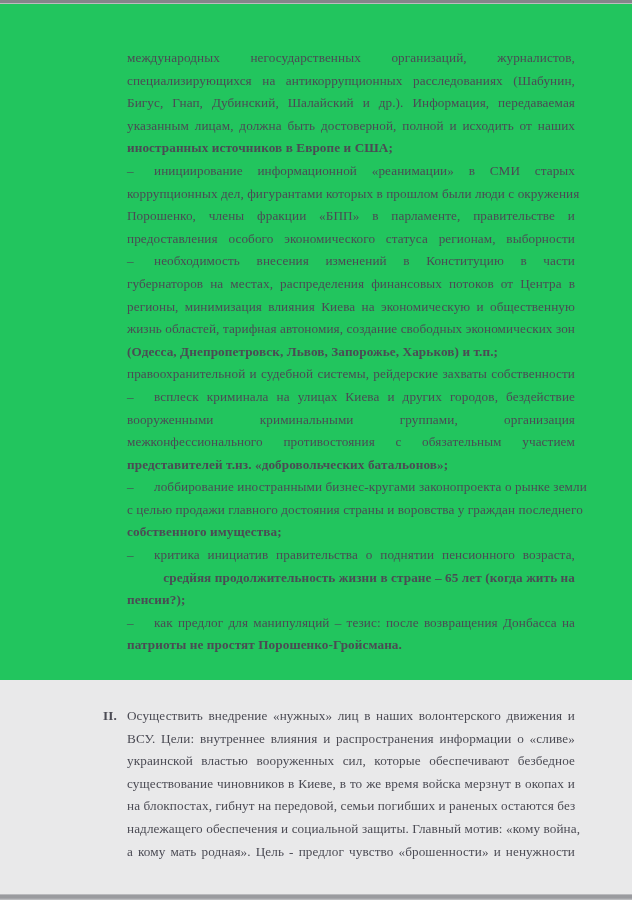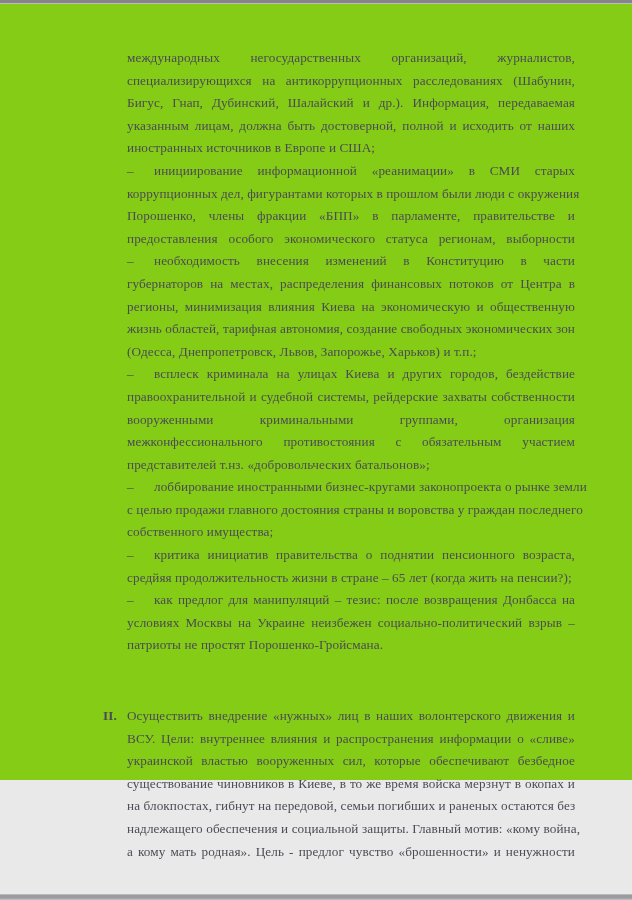--- a/index.html
+++ b/index.html
@@ -4,22 +4,22 @@
 <style>
   html, body { margin: 0; padding: 0; }
   body {
     width: 632px; height: 900px;
     overflow: hidden;
     background: #e9e9ea;
     font-family: "Liberation Serif", serif;
   }
   .page {
     position: relative;
-    width: 632px; height: 780px;
-    background: #84cc16;
+    width: 632px; height: 680px;
+    background: #22c55e;
   }
   .edge-top {
     position: absolute; top: 0; left: 0; width: 632px; height: 3px;
     background: #85858a;
     box-shadow: 0 1px 0 #bcbcbf;
   }
   .edge-bottom {
     position: absolute; top: 894px; left: 0; width: 632px; height: 6px;
     background: linear-gradient(#d8d8da 0, #9a9b9f 1px, #9a9b9f 4px, #c6c7ca 6px);
   }
@@ -33,23 +33,24 @@
     letter-spacing: 0.1px;
   }
   .para { margin: 0; padding: 0; }
   .ln {
     text-align: justify;
     text-align-last: justify;
     text-justify: inter-word;
     white-space: nowrap;
   }
   .ln.rag {
-    text-align: center;
+    text-align: right;
     text-align-last: left;
     white-space: normal;
+    font-weight: bold;
   }
   .mk { display: inline-block; width: 27px; }
   .mk2 { display: inline-block; width: 24px; font-weight: bold; margin-top: 48px; }
   .outdent { margin-left: -24px; }
 </style>
 </head>
 <body>
 
 <div class="page">
   <div class="edge-top"></div>
@@ -73,41 +74,40 @@
     <div class="para">
       <div class="ln"><span class="lt">предоставления особого экономического статуса регионам, выборности</span></div>
       <div class="ln"><span class="mk">–</span><span class="lt">необходимость внесения изменений в Конституцию в части</span></div>
       <div class="ln"><span class="lt">губернаторов на местах, распределения финансовых потоков от Центра в</span></div>
       <div class="ln"><span class="lt">регионы, минимизация влияния Киева на экономическую и общественную</span></div>
       <div class="ln"><span class="lt">жизнь областей, тарифная автономия, создание свободных экономических зон</span></div>
       <div class="ln rag"><span class="lt">(Одесса, Днепропетровск, Львов, Запорожье, Харьков) и т.п.;</span></div>
     </div>
 
     <div class="para">
+      <div class="ln"><span class="lt">правоохранительной и судебной системы, рейдерские захваты собственности</span></div>
       <div class="ln"><span class="mk">–</span><span class="lt">всплеск криминала на улицах Киева и других городов, бездействие</span></div>
-      <div class="ln"><span class="lt">правоохранительной и судебной системы, рейдерские захваты собственности</span></div>
       <div class="ln"><span class="lt">вооруженными криминальными группами, организация</span></div>
       <div class="ln"><span class="lt">межконфессионального противостояния с обязательным участием</span></div>
       <div class="ln rag"><span class="lt">представителей т.нз. «добровольческих батальонов»;</span></div>
     </div>
 
     <div class="para">
       <div class="ln"><span class="mk">–</span><span class="lt">лоббирование иностранными бизнес-кругами законопроекта о рынке земли</span></div>
       <div class="ln"><span class="lt">с целью продажи главного достояния страны и воровства у граждан последнего</span></div>
       <div class="ln rag"><span class="lt">собственного имущества;</span></div>
     </div>
 
     <div class="para">
       <div class="ln"><span class="mk">–</span><span class="lt">критика инициатив правительства о поднятии пенсионного возраста,</span></div>
       <div class="ln rag"><span class="lt">средйяя продолжительность жизни в стране – 65 лет (когда жить на пенсии?);</span></div>
     </div>
 
     <div class="para">
       <div class="ln"><span class="mk">–</span><span class="lt">как предлог для манипуляций – тезис: после возвращения Донбасса на</span></div>
-      <div class="ln"><span class="lt">условиях Москвы на Украине неизбежен социально-политический взрыв –</span></div>
       <div class="ln rag"><span class="lt">патриоты не простят Порошенко-Гройсмана.</span></div>
     </div>
 
     <div class="para">
       <div class="ln outdent"><span class="mk2">II.</span><span class="lt">Осуществить внедрение «нужных» лиц в наших волонтерского движения и</span></div>
       <div class="ln"><span class="lt">ВСУ. Цели: внутреннее влияния и распространения информации о «сливе»</span></div>
       <div class="ln"><span class="lt">украинской властью вооруженных сил, которые обеспечивают безбедное</span></div>
       <div class="ln"><span class="lt">существование чиновников в Киеве, в то же время войска мерзнут в окопах и</span></div>
       <div class="ln"><span class="lt">на блокпостах, гибнут на передовой, семьи погибших и раненых остаются без</span></div>
       <div class="ln"><span class="lt">надлежащего обеспечения и социальной защиты. Главный мотив: «кому война,</span></div>

